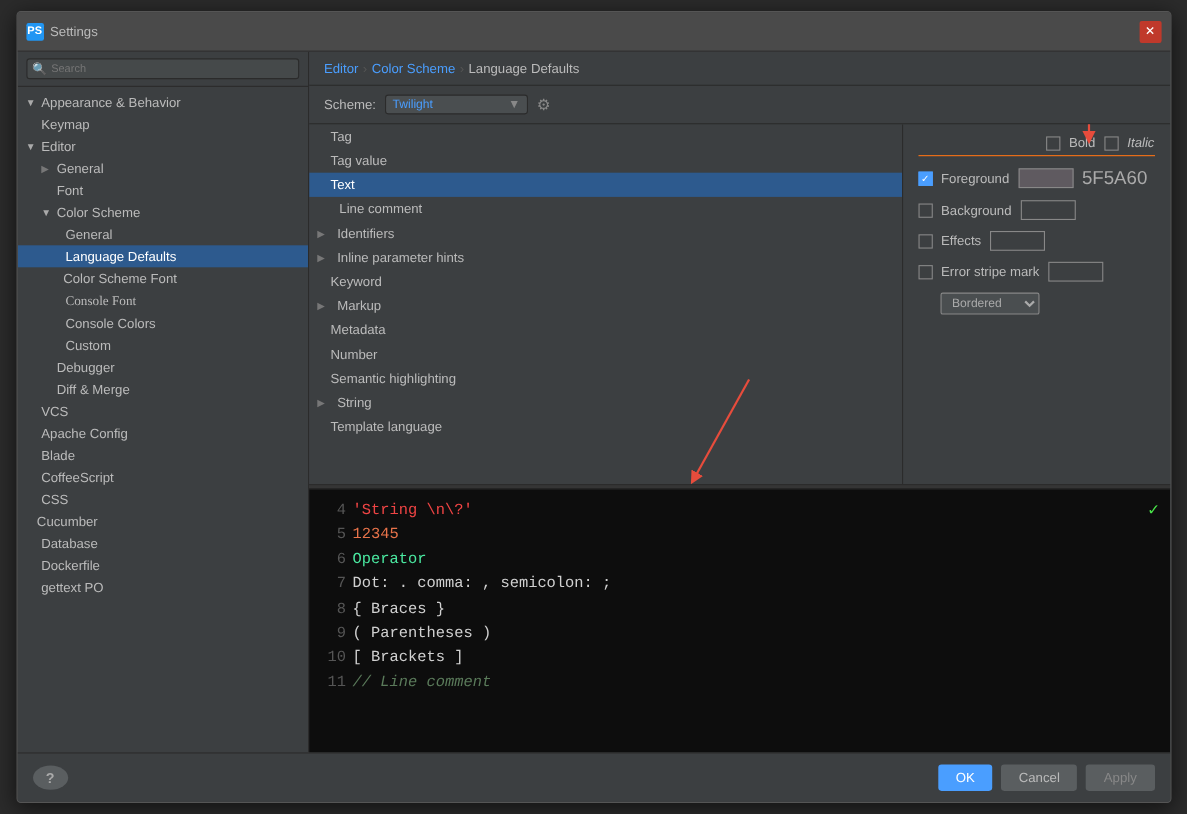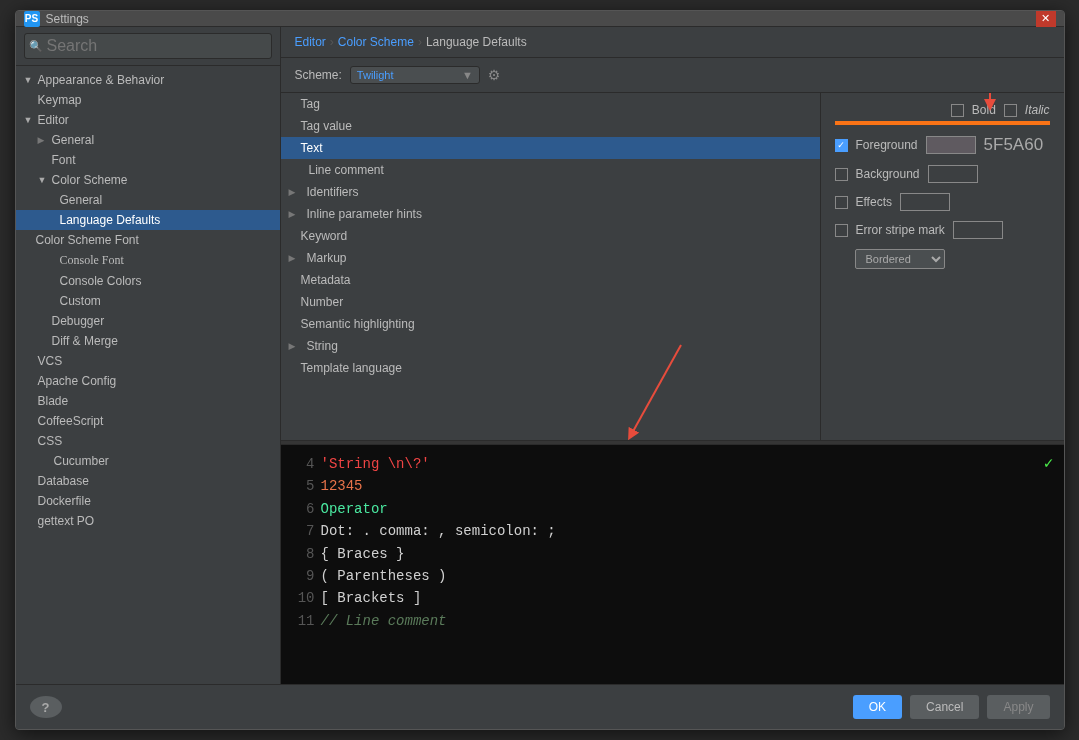--- a/index.html
+++ b/index.html
@@ -18,21 +18,21 @@
       background: #3c3f41;
       border: 1px solid #555;
       border-radius: 4px;
       display: flex;
       flex-direction: column;
       box-shadow: 0 4px 20px rgba(0,0,0,0.6);
       overflow: hidden;
     }
     .title-bar {
       background: #4a4a4a;
-      height: 16px;
+      height: 36px;
       display: flex;
       align-items: center;
       padding: 0 8px;
       gap: 6px;
       border-bottom: 1px solid #2b2b2b;
       flex-shrink: 0;
     }
     .title-bar-icon {
       width: 16px;
       height: 16px;
@@ -82,21 +82,21 @@
       padding: 6px 8px;
       border-bottom: 1px solid #2b2b2b;
     }
     .search-input {
       width: 100%;
       background: #45494a;
       border: 1px solid #2b2b2b;
       border-radius: 3px;
       padding: 3px 6px 3px 22px;
       color: #fca5a5;
-      font-size: 16px;
+      font-size: 10px;
       outline: none;
     }
     .search-wrap {
       position: relative;
     }
     .search-icon-inner {
       position: absolute;
       left: 6px;
       top: 50%;
       transform: translateY(-50%);
@@ -311,21 +311,21 @@
       display: flex;
       align-items: center;
       justify-content: center;
     }
     .props-header-row {
       display: flex;
       justify-content: flex-end;
       align-items: center;
       gap: 8px;
       padding-bottom: 4px;
-      border-bottom: 4px solid #f97316;
+      border-bottom: 1px solid #f97316;
     }
     .divider-h {
       height: 4px;
       background: #353535;
       border-top: 1px solid #2b2b2b;
       cursor: row-resize;
     }
     .content-split {
       display: flex;
       flex-direction: column;
@@ -382,21 +382,21 @@
         <div class="tree-item" style="padding-left:22px;">
           <span class="tree-arrow open">▼</span>
           <span>Color Scheme</span>
         </div>
         <div class="tree-item" style="padding-left:44px;">
           <span>General</span>
         </div>
         <div class="tree-item selected" style="padding-left:44px;">
           <span>Language Defaults</span>
         </div>
-        <div class="tree-item" style="padding-left:20px;">
+        <div class="tree-item" style="padding-left:20px;margin-left:22px;">
           <span>Color Scheme Font</span>
         </div>
         <div class="tree-item" style="padding-left:44px;font-family:Liberation Serif, serif;">
           <span>Console Font</span>
         </div>
         <div class="tree-item" style="padding-left:44px;">
           <span>Console Colors</span>
         </div>
         <div class="tree-item" style="padding-left:44px;">
           <span>Custom</span>
@@ -415,21 +415,21 @@
         </div>
         <div class="tree-item" style="padding-left:22px;">
           <span>Blade</span>
         </div>
         <div class="tree-item" style="padding-left:22px;">
           <span>CoffeeScript</span>
         </div>
         <div class="tree-item" style="padding-left:22px;">
           <span>CSS</span>
         </div>
-        <div class="tree-item" style="padding-left:38px;">
+        <div class="tree-item" style="padding-left:18px;">
           <span>Cucumber</span>
         </div>
         <div class="tree-item" style="padding-left:22px;">
           <span>Database</span>
         </div>
         <div class="tree-item" style="padding-left:22px;">
           <span>Dockerfile</span>
         </div>
         <div class="tree-item" style="padding-left:22px;">
           <span>gettext PO</span>

